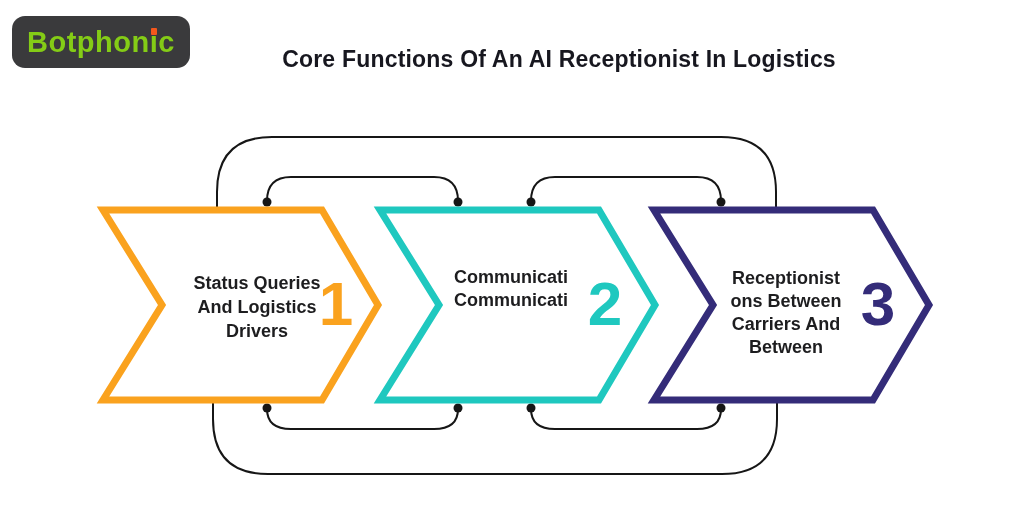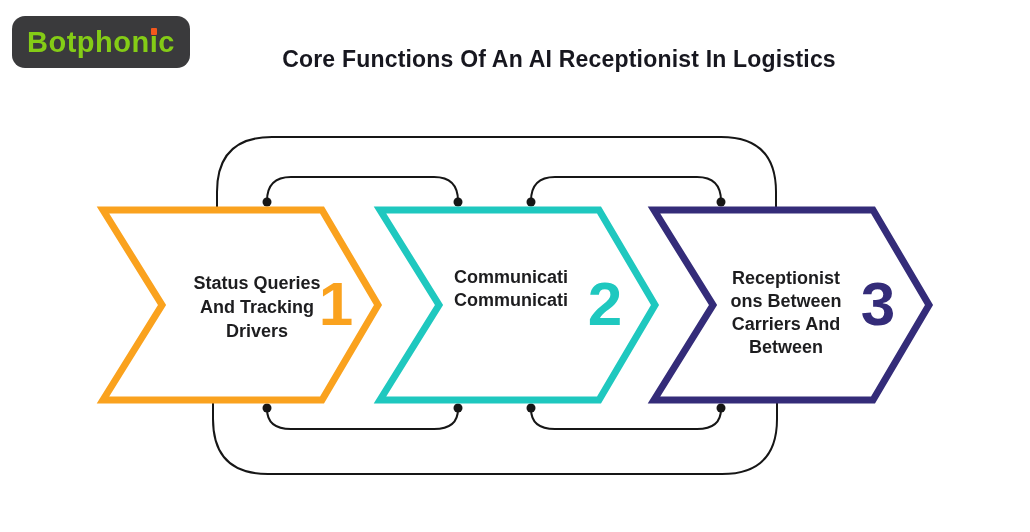--- a/index.html
+++ b/index.html
@@ -71,21 +71,21 @@
     <polygon class="chev" points="380,210 599,210 655,305 599,400 380,400 439,305" stroke="#1FC8BF"></polygon>
     <polygon class="chev" points="654,210 873,210 929,305 873,400 654,400 713,305" stroke="#342C79"></polygon>
 
     <text class="num" x="336" y="325" text-anchor="middle" fill="#FAA21E">1</text>
     <text class="num" x="605" y="325" text-anchor="middle" fill="#1FC8BF">2</text>
     <text class="num" x="878" y="325" text-anchor="middle" fill="#342C79">3</text>
   </svg>
 
   <div class="step-label label-1">
     <span>Status Queries</span>
-    <span>And Tracking</span>
+    <span>And Logistics</span>
     <span>Drivers</span>
   </div>
   <div class="step-label label-2">
     <span>Communicati</span>
     <span>Communicati</span>
   </div>
   <div class="step-label label-3">
     <span>Receptionist</span>
     <span>ons Between</span>
     <span>Carriers And</span>

